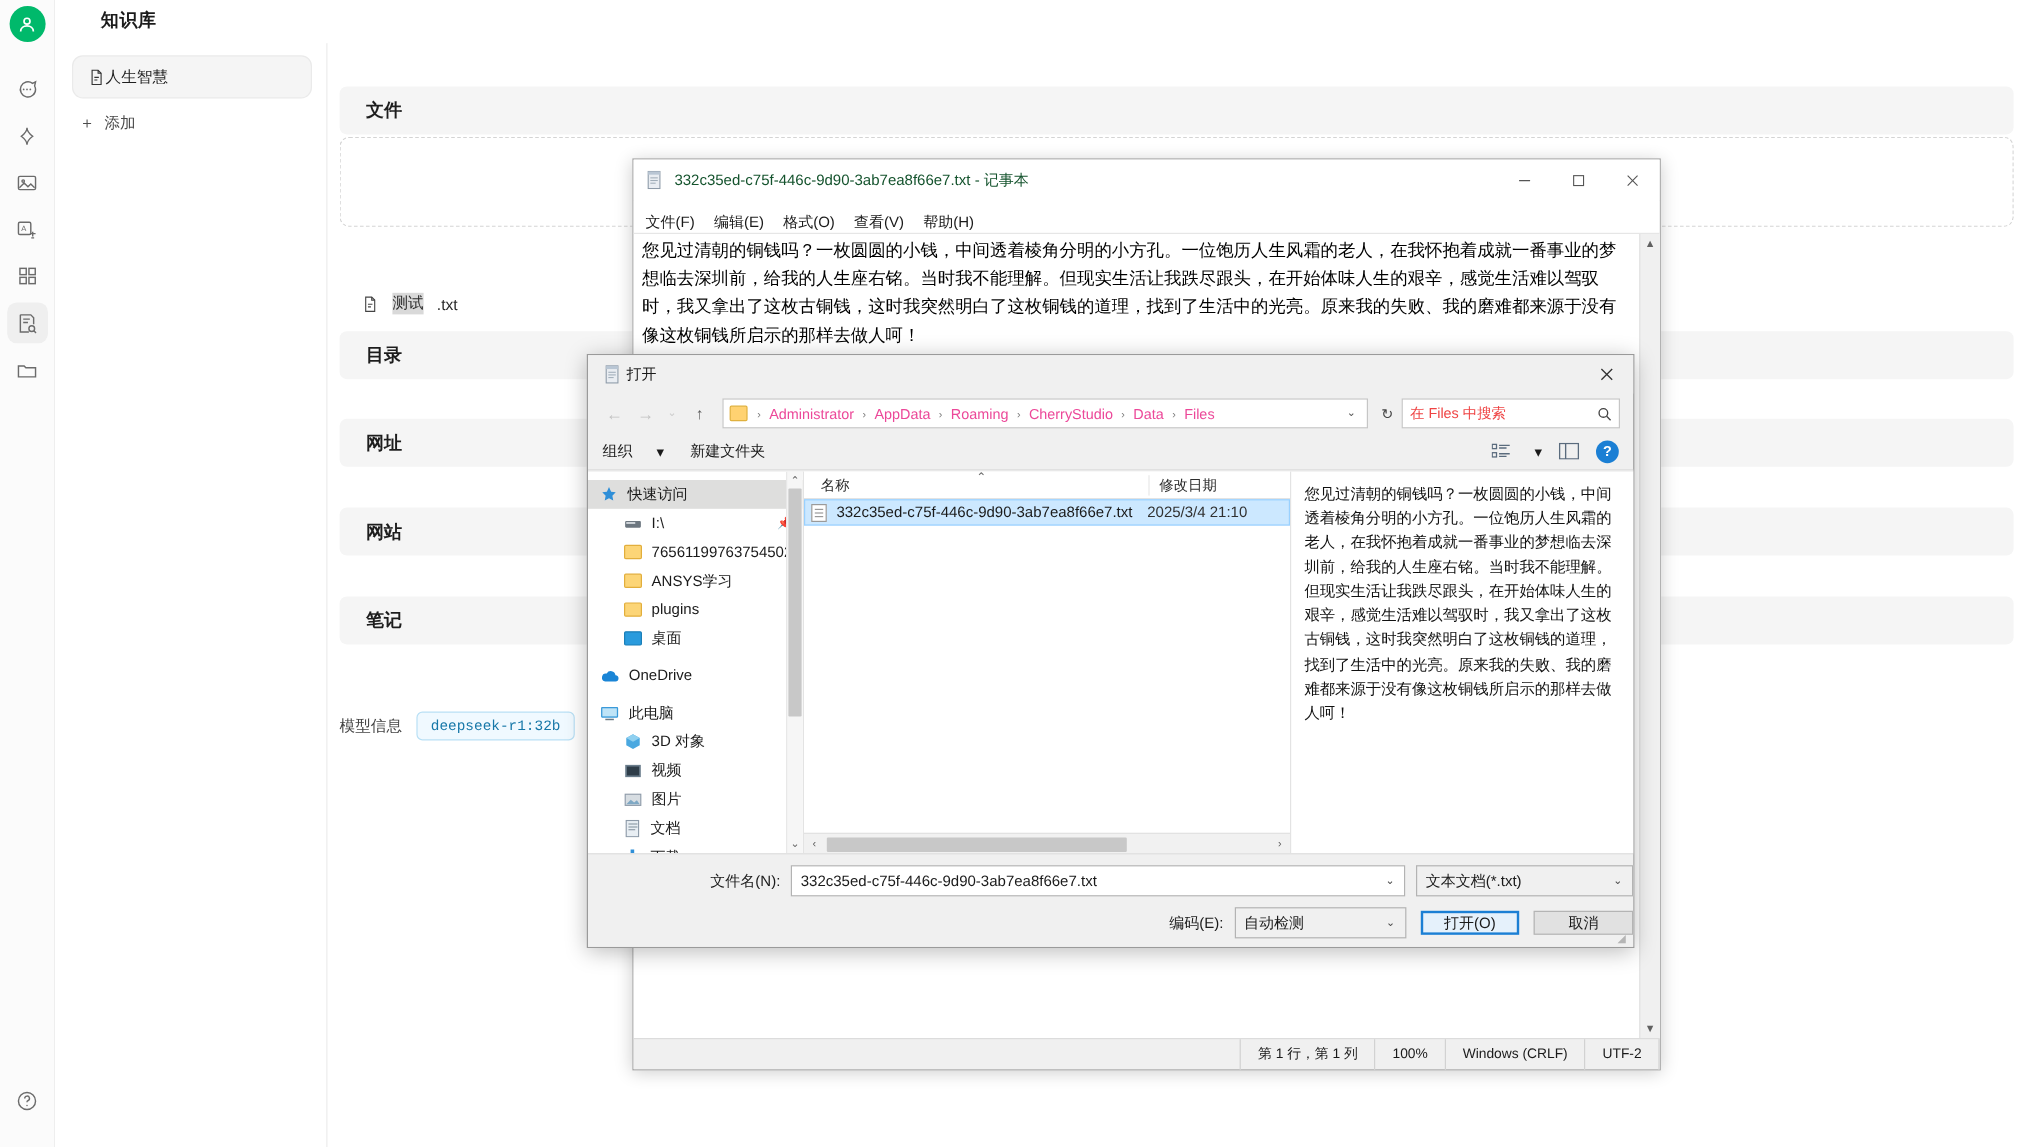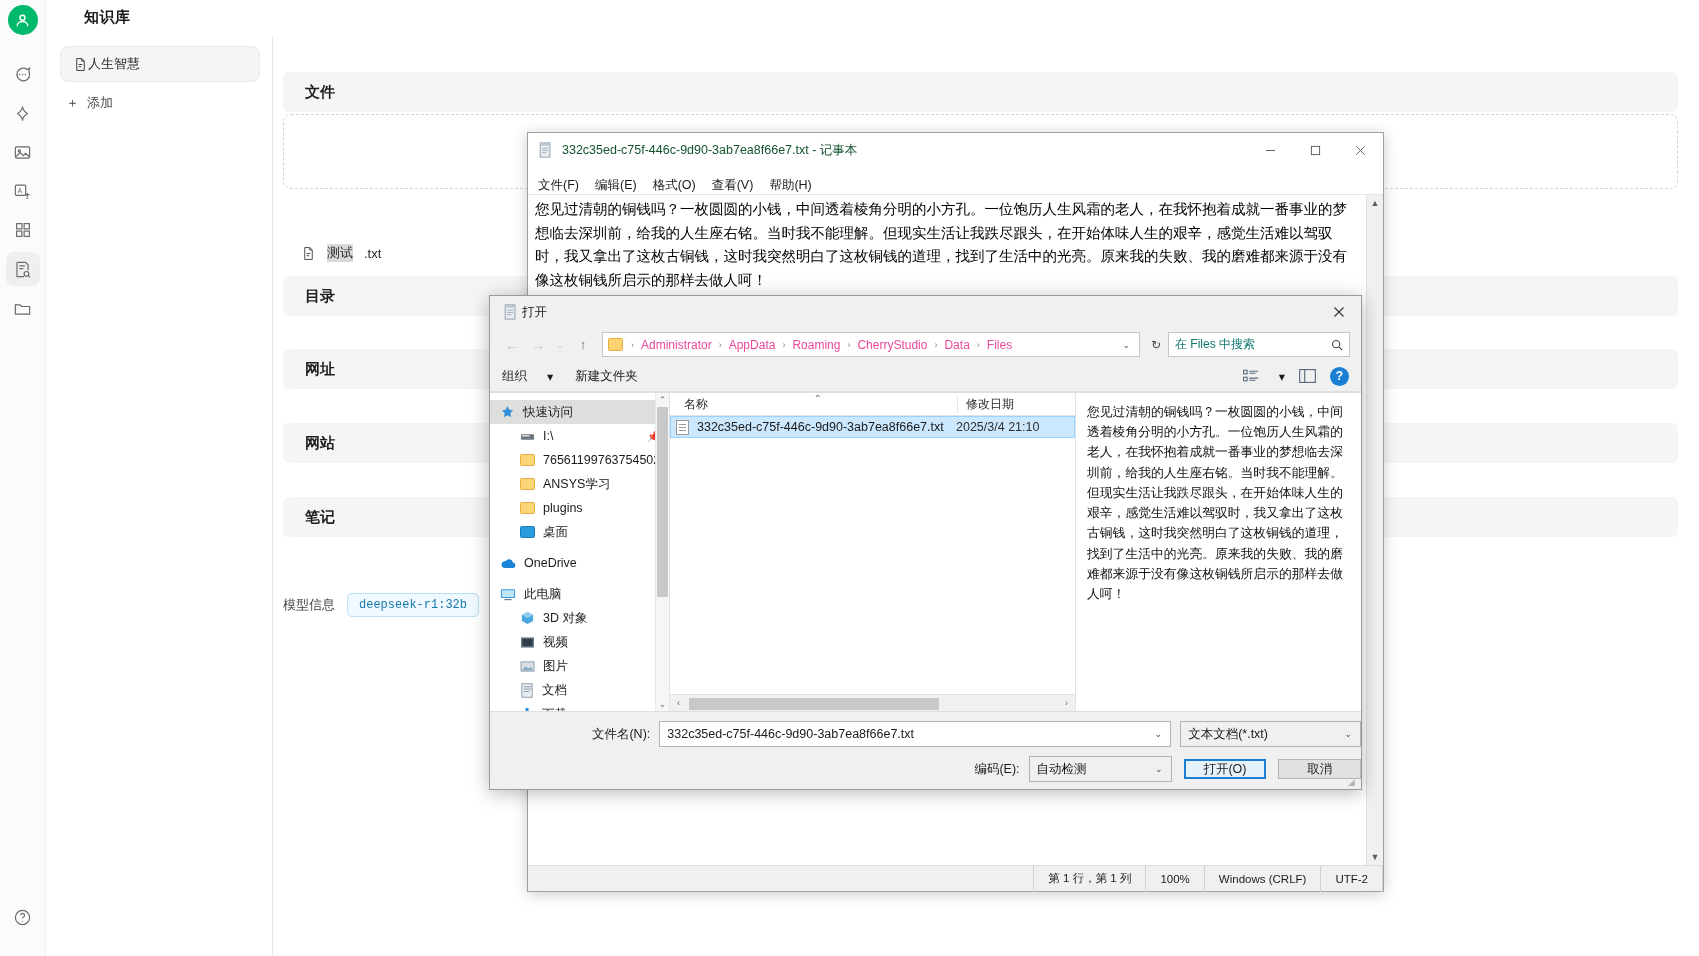--- a/index.html
+++ b/index.html
@@ -177,21 +177,21 @@
     width:15px; height:13px; background:#ffd271;
     border:1px solid #e0b13e; border-radius:1.5px; margin-right:3px;
   }
   .crumb { font-size:12px; color:#ec4899; padding:0 2px; }
   .crumb-sep { font-size:9px; color:#7d7d7d; padding:0 2px; }
   .crumb-caret { margin-left:auto; color:#555; font-size:9px; padding:0 4px; }
   .refresh { color:#444; font-size:12px; padding:0 3px; }
   .searchbox {
     width:182px; height:25px; background:#ffffff; border:1px solid #c6c6c6;
     display:flex; align-items:center; padding:0 6px;
-    font-size:12px; color:#0f766e;
+    font-size:12px; color:#ef4444;
   }
   .search-ico { margin-left:auto; color:#444; font-size:11px; }
   .od-toolbar {
     height:31px; display:flex; align-items:center; padding:0 12px; gap:22px;
     border-bottom:1px solid #dedede;
   }
   .tb-item { font-size:12.5px; color:#1a1a1a; display:flex; align-items:center; gap:20px; }
   .tb-right { margin-left:auto; display:flex; align-items:center; gap:14px; }
   .help-circle {
     width:19px; height:19px; border-radius:50%; background:#1b7fd4;

